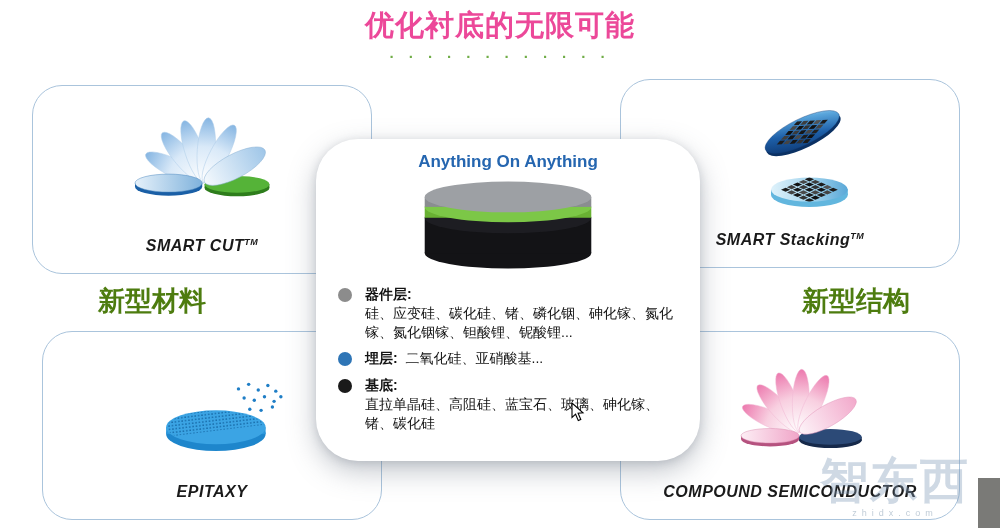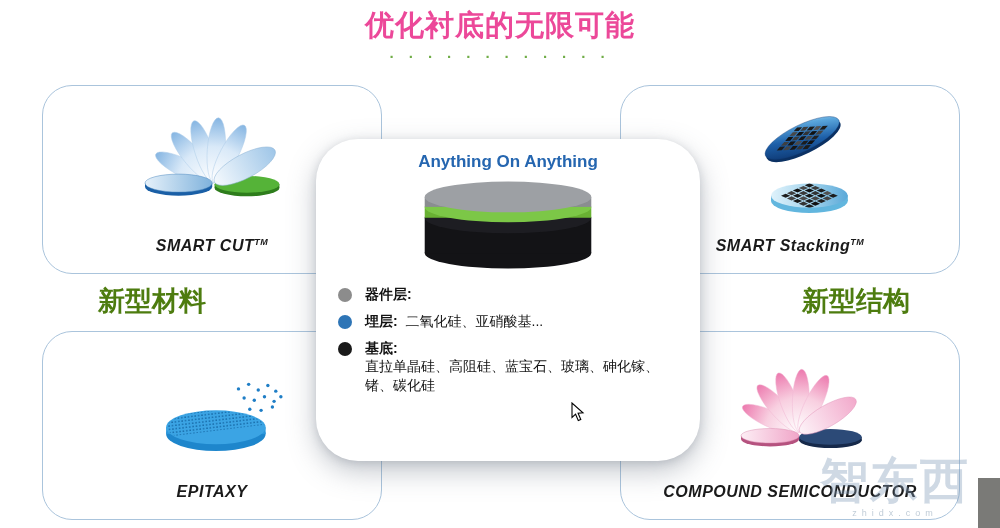--- a/index.html
+++ b/index.html
@@ -8,22 +8,22 @@
     font-family:"Liberation Sans","DejaVu Sans",sans-serif;color:#1a1a1a;
   }
   
   .title{position:absolute;top:6px;left:0;right:0;text-align:center;
     font-size:29px;font-weight:bold;color:#ec4899;letter-spacing:1px;margin:0;}
   .title-dots{position:absolute;top:48px;left:0;right:0;text-align:center;
     font-size:15px;font-weight:bold;color:#70ad47;letter-spacing:5px;}
   
   .panel{position:absolute;width:338px;height:187px;background:#fff;
     border:1.5px solid #aac4dc;border-radius:30px;z-index:1;}
-  .panel.tl{left:42px;top:85px;}
-  .panel.tr{left:620px;top:85px;}
+  .panel.tl{left:32px;top:85px;}
+  .panel.tr{left:620px;top:79px;}
   .panel.bl{left:42px;top:331px;}
   .panel.br{left:620px;top:331px;}
   .panel-label{position:absolute;bottom:18px;left:0;width:100%;text-align:center;
     font-style:italic;font-weight:bold;font-size:16px;color:#1a1a1a;letter-spacing:.5px;}
   .panel-label sup{font-size:9px;}
   .panel svg{position:absolute;}
   .g-smartcut{left:96px;top:24px;}
   .g-stacking{left:126px;top:22px;}
   .g-epitaxy{left:122px;top:50px;}
   .g-compound{left:114px;top:30px;}
@@ -261,20 +261,21 @@
       <rect x="3" y="33" width="184" height="12" fill="#69b133"></rect>
       <ellipse cx="95" cy="33" rx="92" ry="17" fill="#7cc747"></ellipse>
       <rect x="3" y="22" width="184" height="11" fill="#8a8d90"></rect>
       <ellipse cx="95" cy="22" rx="92" ry="17" fill="#9da0a4"></ellipse>
     </svg>
     <div class="legend">
       <div class="legend-row">
         <span class="bullet b-gray"></span>
         <div class="legend-text">
           <span class="lname block">器件层:</span>
+          <span>硅、应变硅、碳化硅、锗、磷化铟、砷化镓、氮化镓、氮化铟镓、钽酸锂、铌酸锂...</span>
         </div>
       </div>
       <div class="legend-row">
         <span class="bullet b-blue"></span>
         <div class="legend-text">
           <span class="lname inline">埋层:</span>
           <span>二氧化硅、亚硝酸基...</span>
         </div>
       </div>
       <div class="legend-row">

